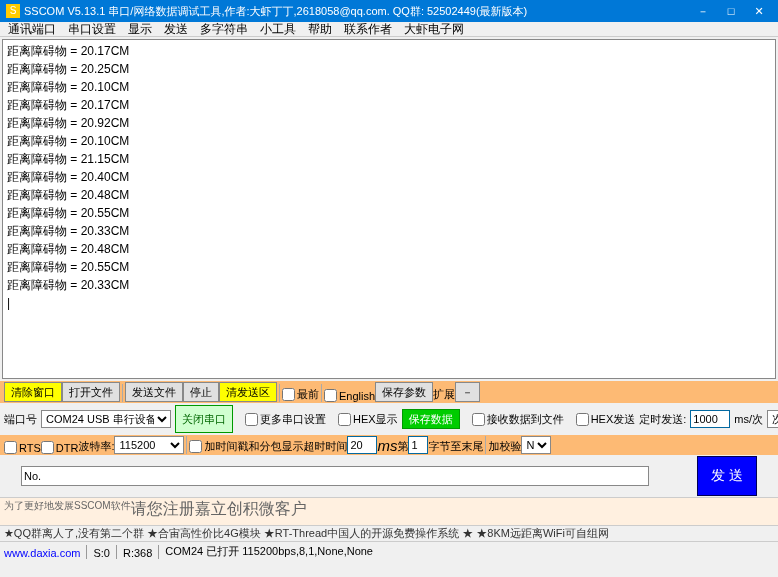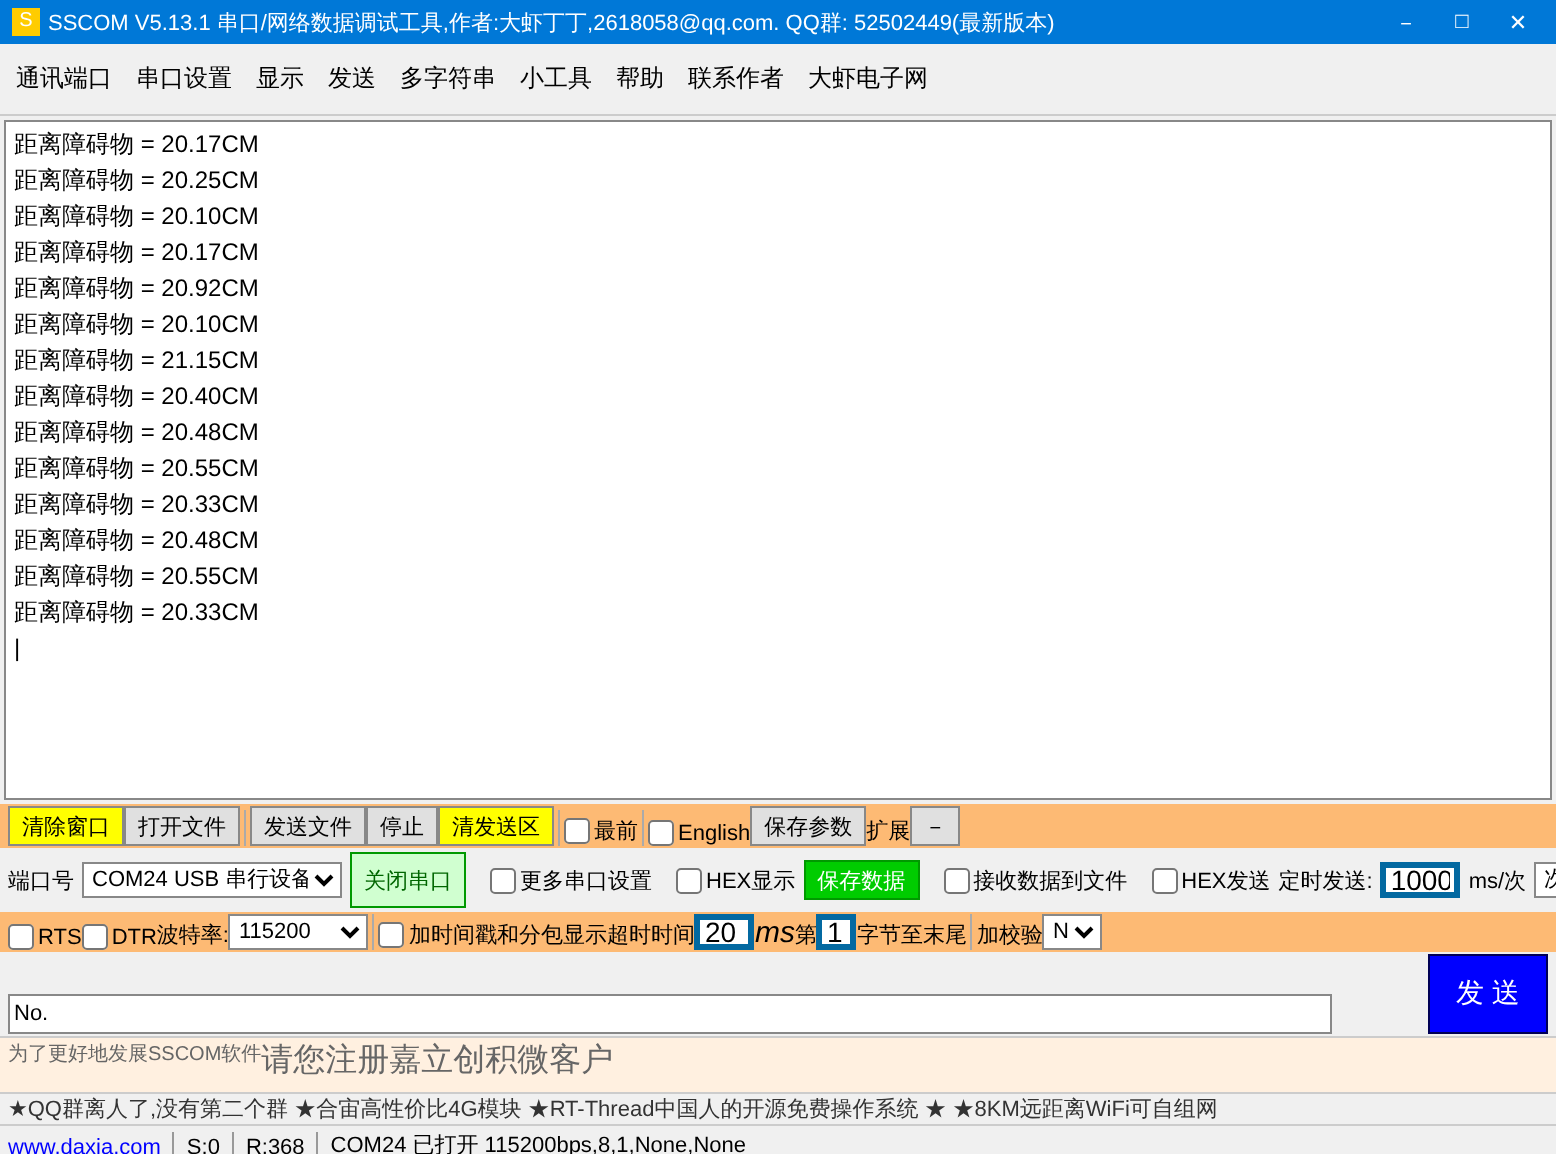--- a/index.html
+++ b/index.html
@@ -48,21 +48,21 @@
       font-size: 11px;
       cursor: pointer;
       display: flex;
       align-items: center;
       justify-content: center;
     }
 
     .menu-bar {
       background: #f0f0f0;
       border-bottom: 1px solid #ccc;
-      height: 36px;
+      height: 15px;
       display: flex;
       align-items: center;
       padding: 0 2px;
     }
     .menu-item {
       padding: 1px 6px;
       font-size: 12px;
       cursor: pointer;
       color: #000;
       white-space: nowrap;
@@ -104,23 +104,23 @@
       margin-left: 44px;
     }
     .checkbox-label {
       display: flex;
       align-items: center;
       gap: 2px;
       font-size: 11px;
       white-space: nowrap;
     }
     .input-small {
-      border: 3px solid #0369a1;
+      border: 1px solid #0369a1;
       height: 18px;
-      font-size: 14px;
+      font-size: 11px;
       padding: 0 2px;
     }
     .select-small {
       border: 1px solid #888;
       height: 18px;
       font-size: 11px;
       background: white;
     }
     .separator {
       width: 1px;
@@ -156,23 +156,23 @@
     }
     .port-row {
       display: flex;
       align-items: center;
       gap: 4px;
       padding: 2px 4px;
       background: #f0f0f0;
     }
     .send-area {
       display: flex;
-      align-items: flex-end;
+      align-items: center;
       gap: 4px;
-      padding: 1px 4px;
+      padding: 1px 21px;
       background: #f0f0f0;
     }
     .send-input {
       border: 1px solid #888;
       height: 20px;
       font-size: 11px;
       padding: 0 2px;
       background: white;
       flex: 1;
     }

